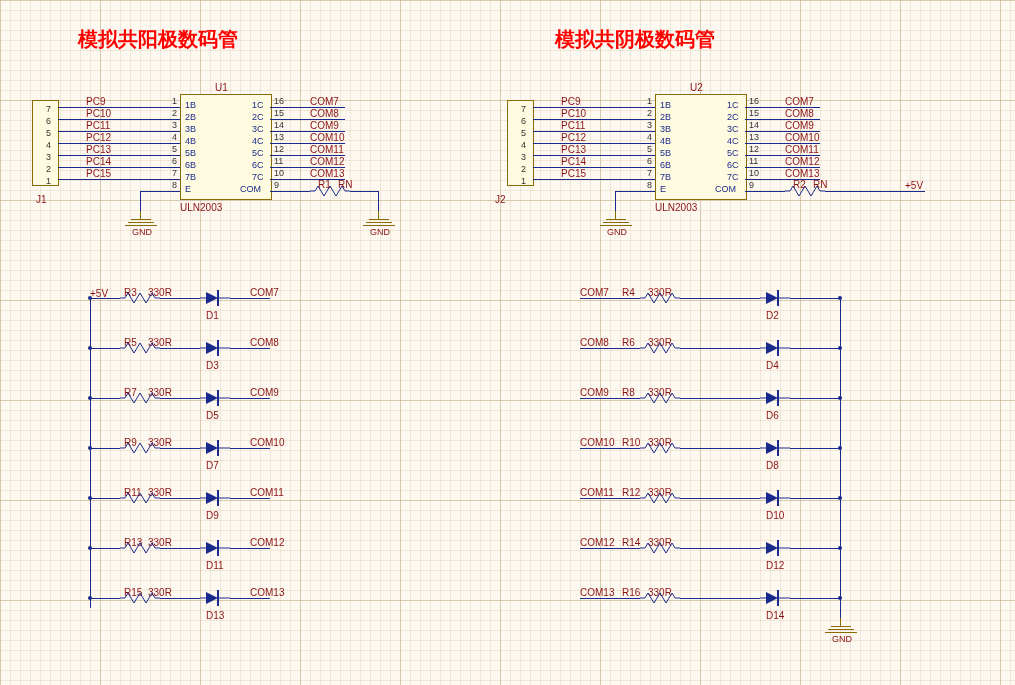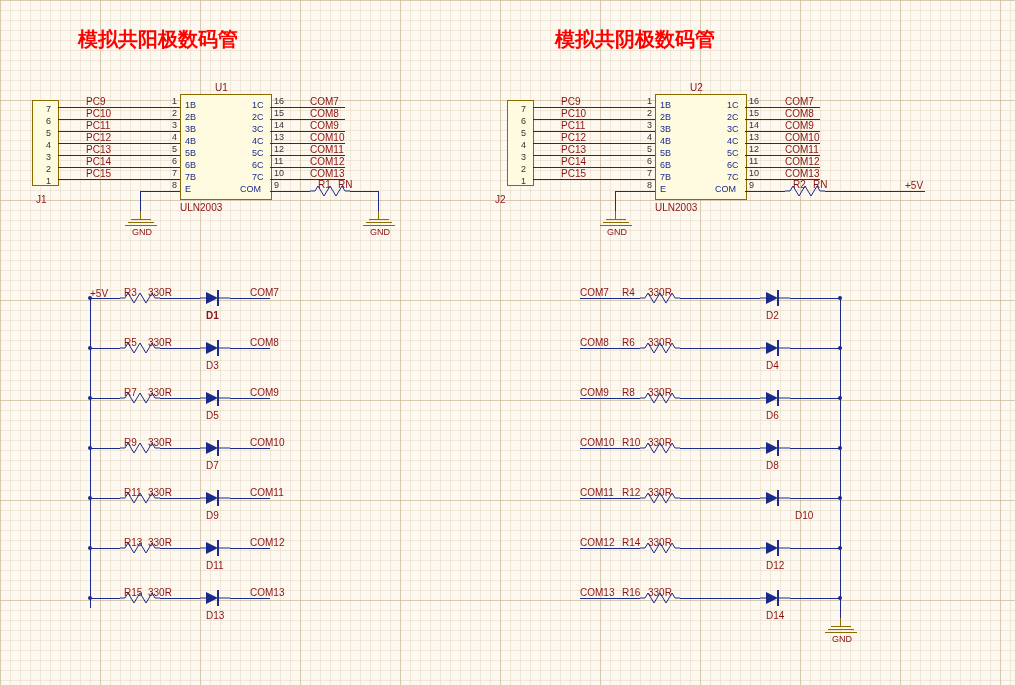--- a/index.html
+++ b/index.html
@@ -343,21 +343,21 @@
       <div class="led" style="left:200px; top:288px;"><svg width="30" height="24">
           <polygon points="6,4 6,16 18,10" fill="#1a2a8c"></polygon>
           <line x1="18" y1="2" x2="18" y2="18" stroke="#1a2a8c" stroke-width="2"></line>
           <line x1="0" y1="10" x2="6" y2="10" stroke="#1a2a8c" stroke-width="1"></line>
           <line x1="18" y1="10" x2="30" y2="10" stroke="#1a2a8c" stroke-width="1"></line>
           <line x1="14" y1="0" x2="20" y2="-6" stroke="#1a2a8c" stroke-width="1"></line>
           <line x1="18" y1="0" x2="24" y2="-6" stroke="#1a2a8c" stroke-width="1"></line>
           <polygon points="20,-6 18,-4 22,-4" fill="#1a2a8c"></polygon>
           <polygon points="24,-6 22,-4 26,-4" fill="#1a2a8c"></polygon>
         </svg></div>
-      <div class="reflabel" style="left:206px; top:310px;font-weight:bold;">D1</div>
+      <div class="reflabel" style="left:206px; top:310px;">D1</div>
       <div class="wire hwire" style="left:230px; top:298px; width:40px;"></div>
       <div class="netlabel" style="left:250px; top:287px;">COM7</div>
       <div class="junction" style="left:90px; top:348px;"></div>
       <div class="wire hwire" style="left:90px; top:348px; width:30px;"></div>
       <div class="reflabel" style="left:124px; top:337px;">R5</div>
       <div class="reflabel" style="left:148px; top:337px;">330R</div>
       <div class="res" style="left:120px; top:343px;">
         <svg width="40" height="10">
           <polyline points="0,5 5,5 8,0 14,10 20,0 26,10 32,0 35,5 40,5" fill="none" stroke="#1a2a8c" stroke-width="1"></polyline>
         </svg>
@@ -607,21 +607,21 @@
       <div class="led" style="left:760px; top:488px;"><svg width="30" height="24">
           <polygon points="6,4 6,16 18,10" fill="#1a2a8c"></polygon>
           <line x1="18" y1="2" x2="18" y2="18" stroke="#1a2a8c" stroke-width="2"></line>
           <line x1="0" y1="10" x2="6" y2="10" stroke="#1a2a8c" stroke-width="1"></line>
           <line x1="18" y1="10" x2="30" y2="10" stroke="#1a2a8c" stroke-width="1"></line>
           <line x1="14" y1="0" x2="20" y2="-6" stroke="#1a2a8c" stroke-width="1"></line>
           <line x1="18" y1="0" x2="24" y2="-6" stroke="#1a2a8c" stroke-width="1"></line>
           <polygon points="20,-6 18,-4 22,-4" fill="#1a2a8c"></polygon>
           <polygon points="24,-6 22,-4 26,-4" fill="#1a2a8c"></polygon>
         </svg></div>
-      <div class="reflabel" style="left:766px; top:510px;margin-left:29px;">D10</div>
+      <div class="reflabel" style="left:766px; top:510px;">D10</div>
       <div class="wire hwire" style="left:790px; top:498px; width:50px;"></div>
       <div class="junction" style="left:840px; top:498px;"></div>
       <div class="netlabel" style="left:580px; top:537px;">COM12</div>
       <div class="wire hwire" style="left:580px; top:548px; width:60px;"></div>
       <div class="reflabel" style="left:622px; top:537px;">R14</div>
       <div class="reflabel" style="left:648px; top:537px;">330R</div>
       <div class="res" style="left:640px; top:543px;">
         <svg width="40" height="10">
           <polyline points="0,5 5,5 8,0 14,10 20,0 26,10 32,0 35,5 40,5" fill="none" stroke="#1a2a8c" stroke-width="1"></polyline>
         </svg>

